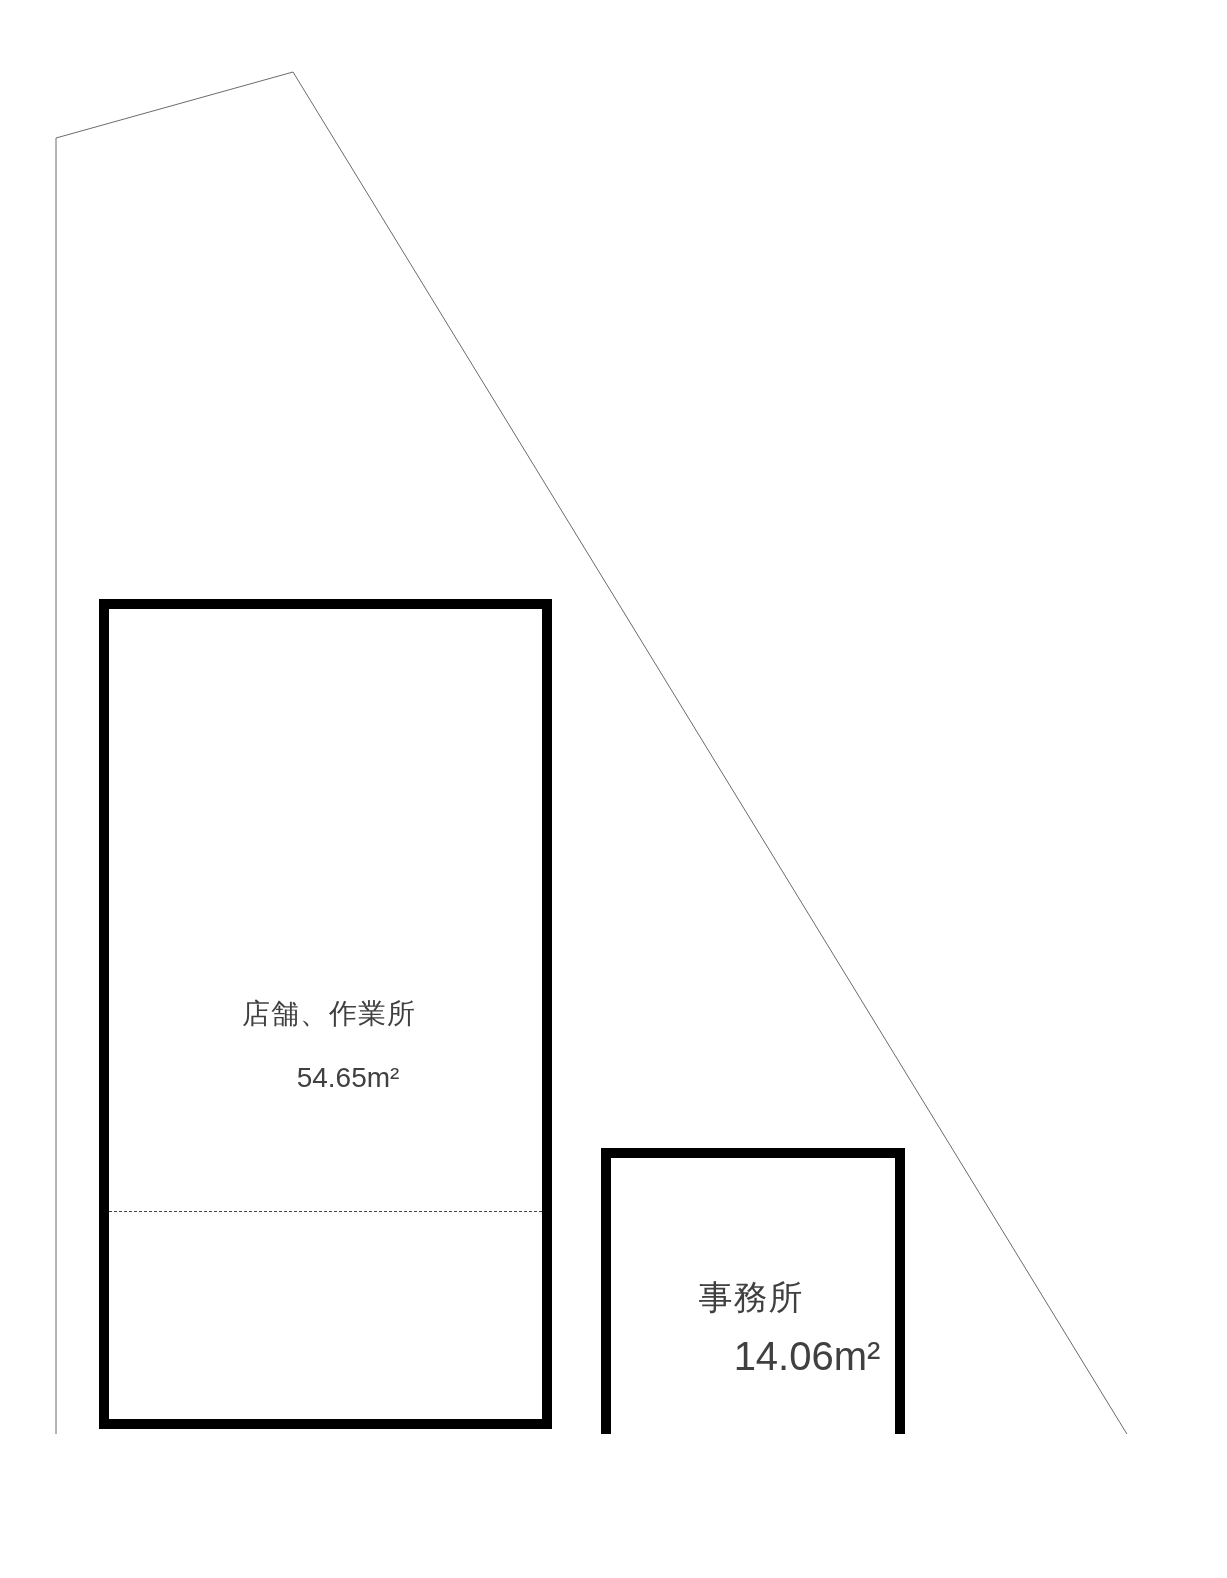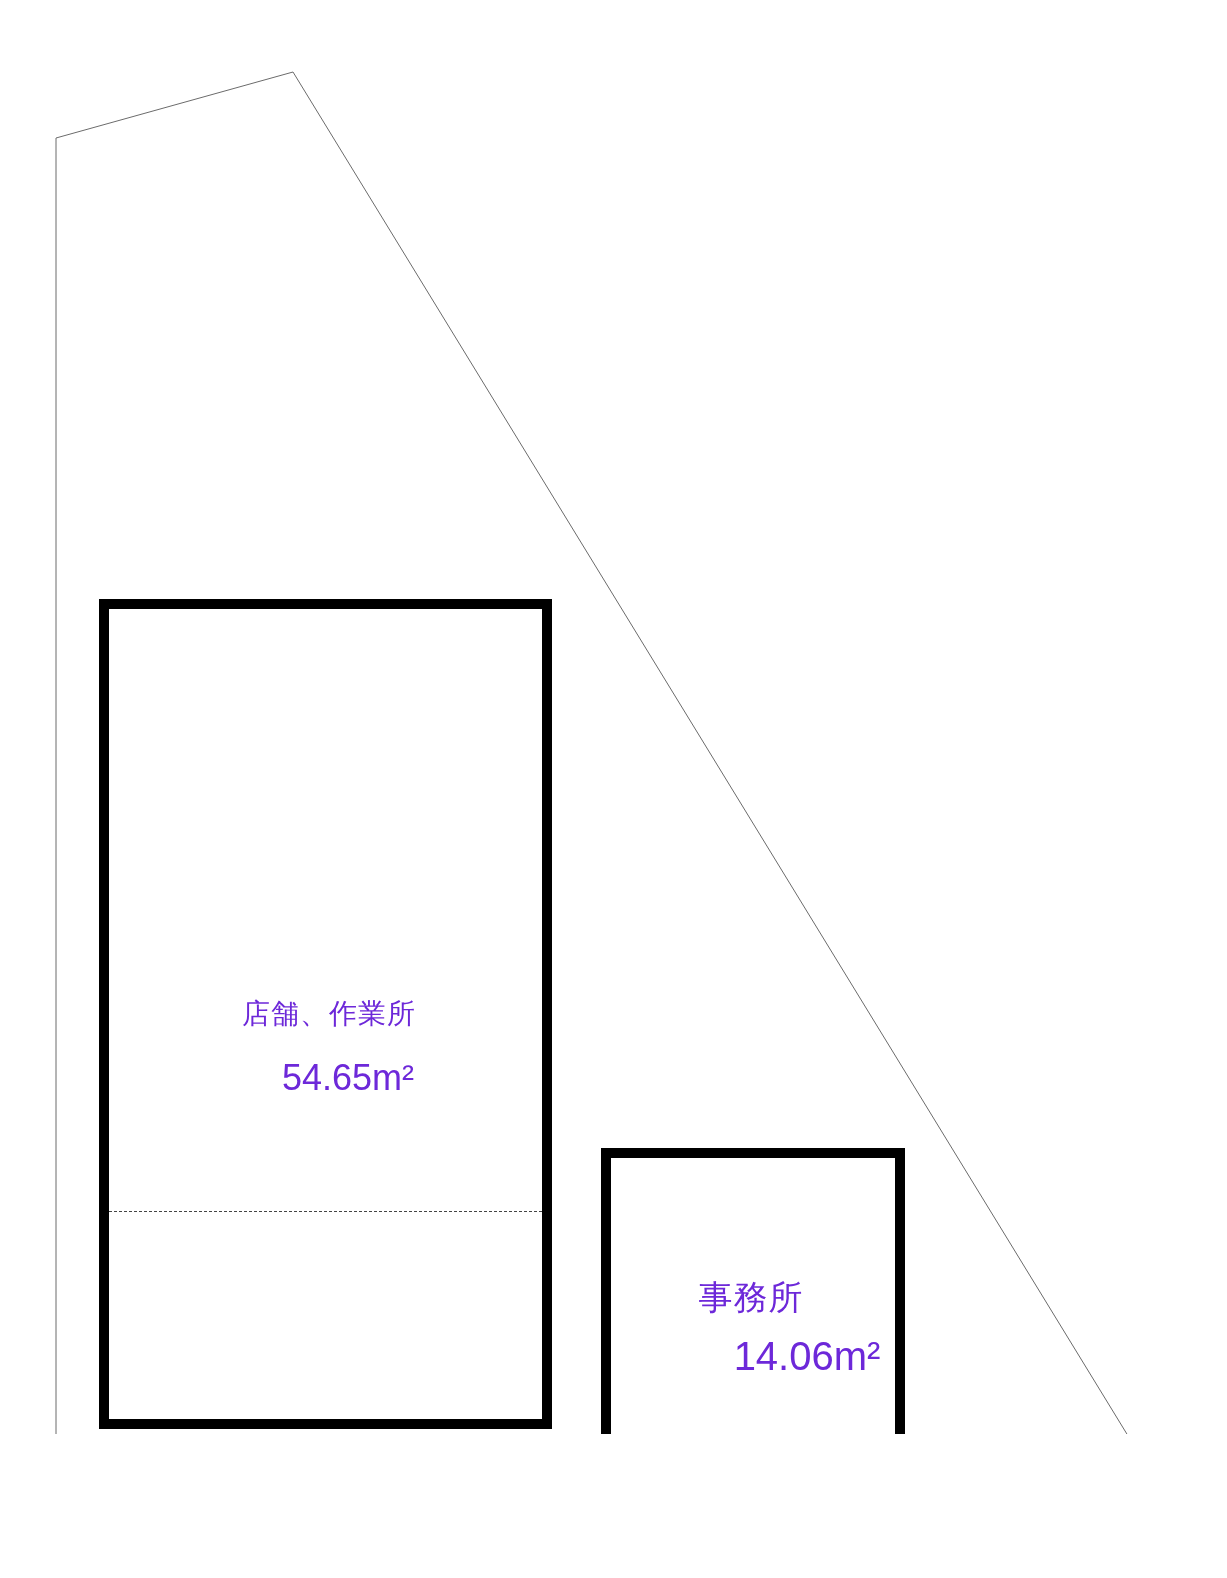--- a/index.html
+++ b/index.html
@@ -7,21 +7,21 @@
     padding: 0;
     background: #ffffff;
   }
   .canvas {
     position: relative;
     width: 1227px;
     height: 1434px;
     background: var(--background, #ffffff);
     overflow: hidden;
     font-family: "Liberation Sans", "DejaVu Sans", sans-serif;
-    color: #6d28d9;
+    color: #404040;
   }
   .boundary-svg {
     position: absolute;
     left: 0;
     top: 0;
     width: 1227px;
     height: 1578px;
   }
   .boundary-svg polygon,
   .boundary-svg line {
@@ -63,21 +63,21 @@
     letter-spacing: 1px;
   }
   .label-shop {
     left: 220px;
     top: 405px;
     font-size: 28px;
   }
   .area-shop {
     left: 239px;
     top: 469px;
-    font-size: 36px;
+    font-size: 28px;
     letter-spacing: 0;
   }
   .label-office {
     left: 140px;
     top: 140px;
     font-size: 34px;
   }
   .area-office {
     left: 196px;
     top: 198px;

